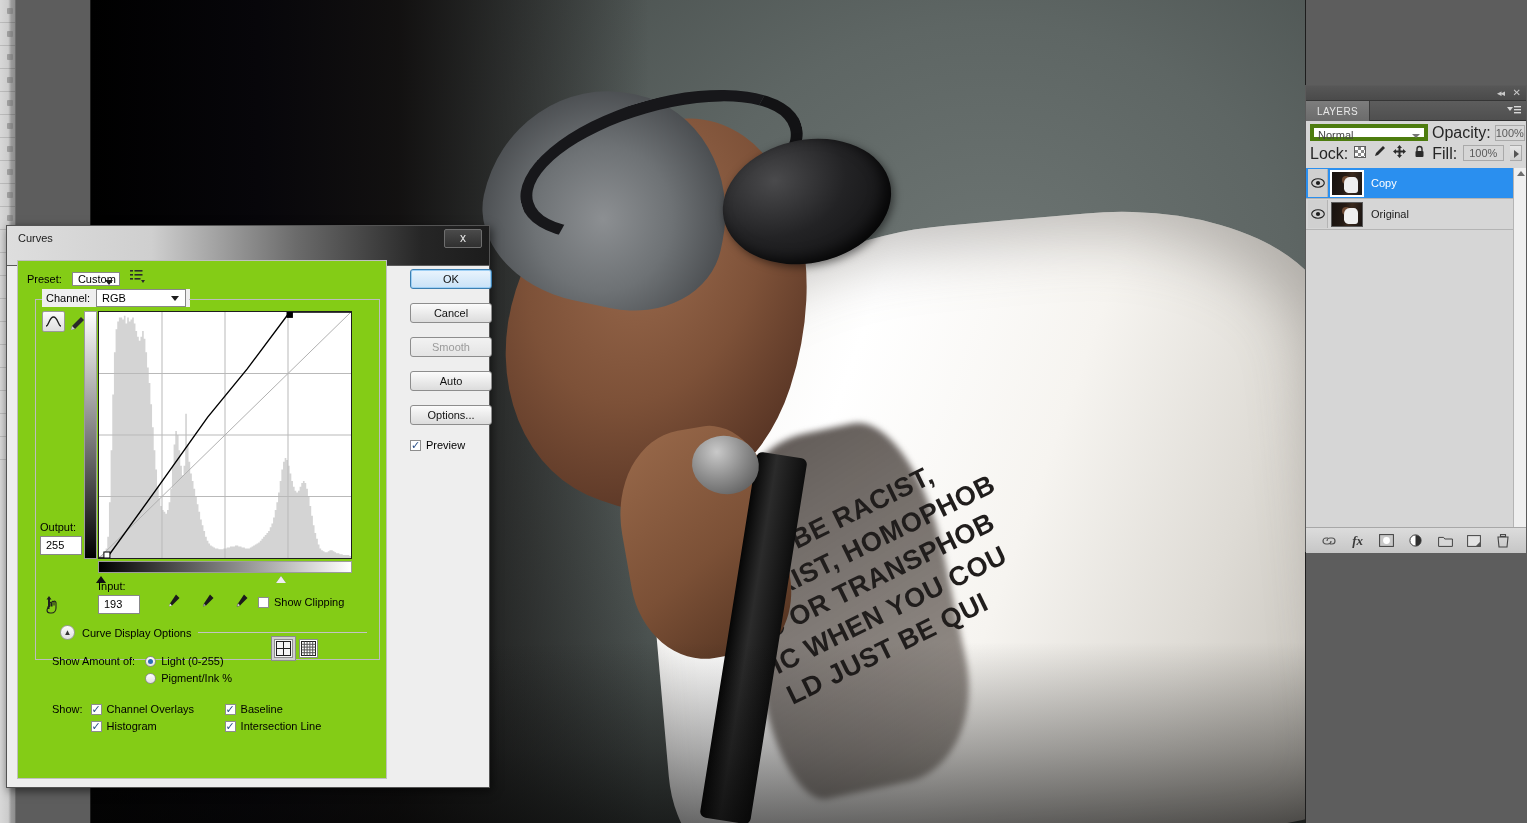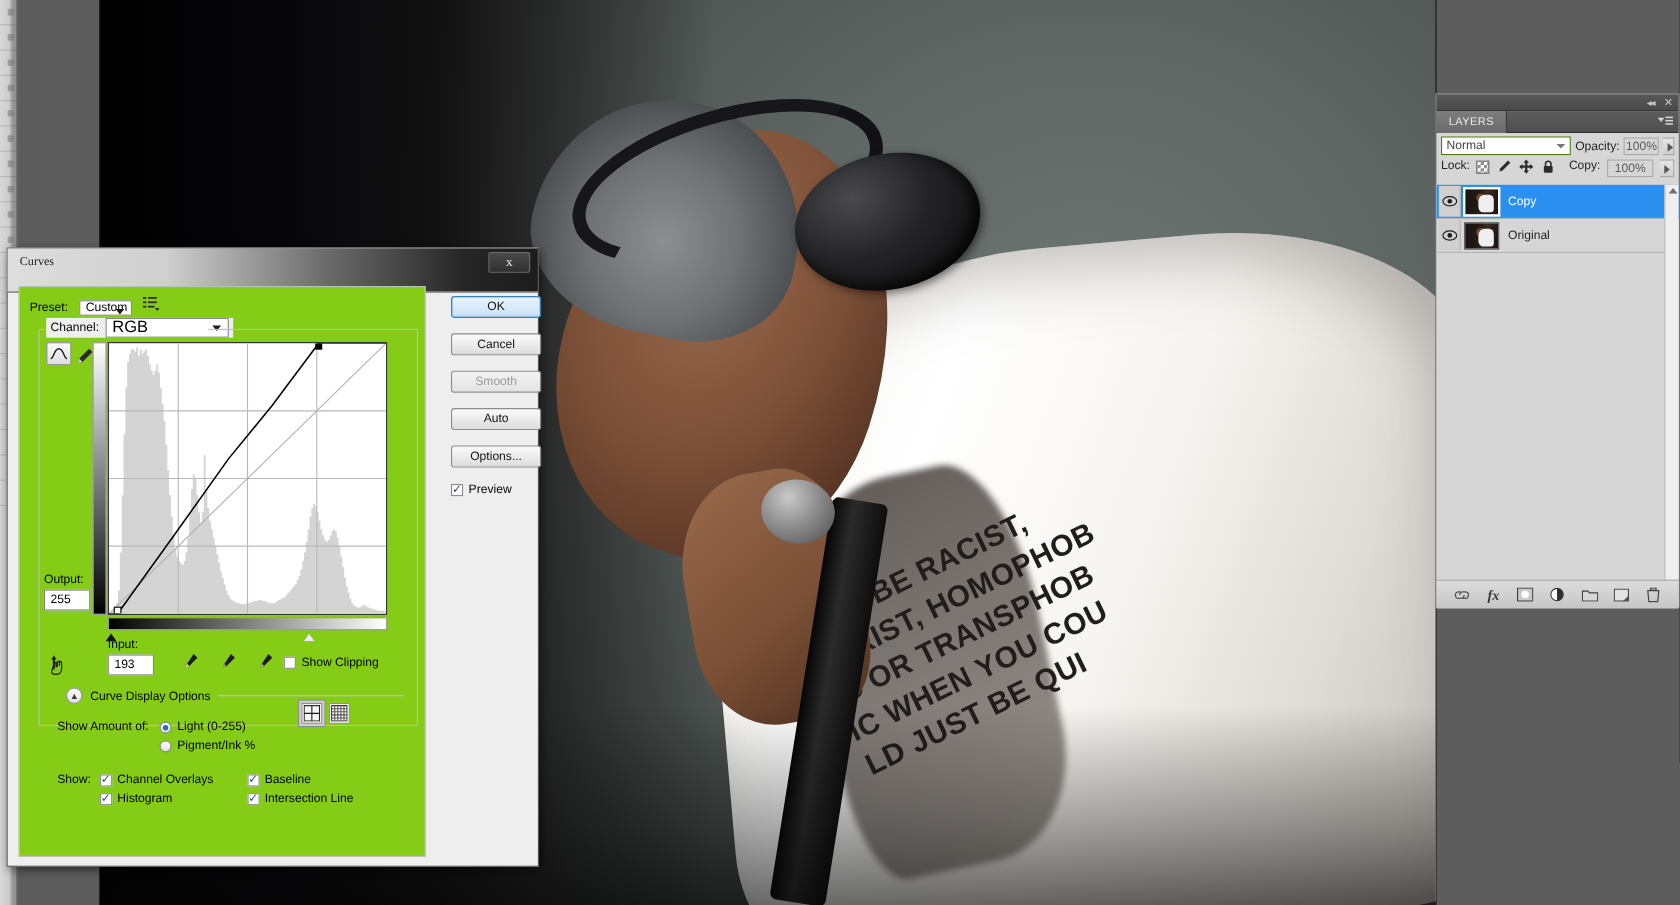--- a/index.html
+++ b/index.html
@@ -140,28 +140,28 @@
   }
   .panel-menu-icon {
     position:absolute; right:5px; top:4px; width:14px; height:12px;
   }
   .panel-body { background:#d6d6d6; height:432px; position:relative; }
 
   .blend-row {
     display:flex; align-items:center; gap:4px; padding:3px 4px 2px 4px; height:22px;
   }
   .blend-select {
-    flex:0 0 118px; height:17px; background:#fff; border:1px solid #4d7c0f;
+    flex:0 0 118px; height:17px; background:#fff; border:4px solid #4d7c0f;
     font-size:11px; padding-left:4px; line-height:15px; position:relative; color:#444;
   }
   .blend-select .arrow {
     position:absolute; right:4px; top:6px; border-left:4px solid transparent;
     border-right:4px solid transparent; border-top:4px solid #777;
   }
-  .lbl { font-size:11px; color:#262626; }
+  .lbl { font-size:16px; color:#262626; }
   .numbox {
     width:42px; height:16px; background:#d6d6d6; border:1px solid #a9a9a9;
     font-size:11px; text-align:center; line-height:14px; color:#5b5b5b;
   }
   .stepper {
     width:13px; height:16px; border:1px solid #a9a9a9; border-left:none;
     background:linear-gradient(180deg,#e6e6e6,#cfcfcf); position:relative;
   }
   .stepper::after{
     content:""; position:absolute; left:4px; top:4px;
@@ -225,21 +225,20 @@
   
   .curves-dialog {
     position:absolute; left:6px; top:225px; width:484px; height:563px;
     background:#eeeeee; border:1px solid #535353;
     box-shadow: 2px 3px 9px rgba(0,0,0,.55);
   }
   .cd-title {
     height:40px; position:relative;
     background:linear-gradient(90deg,#dedede 0%, #cfcfcf 30%, #6b6b6b 60%, #262626 86%, #1c1c1c 100%);
     border-bottom:1px solid #5a5a5a;
-    font-family:Liberation Serif, serif;
   }
   .cd-title .t { position:absolute; left:11px; top:6px; font-size:11px; color:#1b1b1b; }
   .cd-close {
     position:absolute; right:7px; top:3px; width:38px; height:19px;
     background:linear-gradient(180deg,#4a4a4a,#303030);
     border:1px solid #6e6e6e; border-radius:2px;
     color:#e9e9e9; font-size:12px; text-align:center; line-height:17px;
   }
   .cd-body { position:absolute; left:0; top:26px; right:0; bottom:0; padding:8px 10px; }
   .cd-inner {
@@ -265,22 +264,22 @@
   }
   .channel-group::before{
     content:""; position:absolute; left:0; top:0; width:8px; border-top:1px solid #bdbdbd;
   }
   .channel-group::after{
     content:""; position:absolute; right:0; top:0; width:190px; border-top:1px solid #bdbdbd;
   }
   .channel-row { position:absolute; left:6px; top:-10px; display:flex; align-items:center; background:#efefef; padding:0 4px; }
   .channel-label { font-size:11px; margin-right:6px; }
   .channel-select {
-    width:112px; height:18px; background:#fff; border:1px solid #888;
-    font-size:15px; line-height:16px; padding-left:5px; position:relative;
+    width:90px; height:18px; background:#fff; border:1px solid #888;
+    font-size:11px; line-height:16px; padding-left:5px; position:relative;
   }
   .channel-select .arrow {
     position:absolute; right:6px; top:6px;
     border-left:4px solid transparent; border-right:4px solid transparent;
     border-top:5px solid #1d1d1d;
   }
 
   .curve-tools { position:absolute; left:6px; top:12px; width:38px; }
   .tool-btn {
     width:23px; height:21px; border:1px solid #9a9a9a; border-radius:2px;
@@ -482,21 +481,21 @@
                 <path d="M6.5 0 L9 3 H7.5 V5.5 H10 V4 L13 6.5 L10 9 V7.5 H7.5 V10 H9 L6.5 13 L4 10 H5.5 V7.5 H3 V9 L0 6.5 L3 4 V5.5 H5.5 V3 H4 Z" fill="#2b2b2b"></path>
               </svg>
           </span>
           <span class="lock-ico">
             <svg width="13" height="13" viewBox="0 0 13 13">
               <path d="M4 6 V4 a2.5 2.5 0 0 1 5 0 V6" stroke="#2b2b2b" stroke-width="1.4" fill="none"></path>
               <rect x="2.5" y="6" width="8" height="6" rx="1" fill="#2b2b2b"></rect>
             </svg>
           </span>
         </span>
-        <span class="lbl" style="margin-left:auto">Copy:</span>
+        <span class="lbl" style="margin-left:auto">Fill:</span>
         <span class="numbox">100%</span>
         <span class="stepper"></span>
       </div>
 
       <div class="layer-list">
         <div class="layer-row selected">
           <span class="eye-cell">
             <svg width="14" height="10" viewBox="0 0 14 10">
               <ellipse cx="7" cy="5" rx="6.3" ry="4.2" fill="none" stroke="#1e1e1e" stroke-width="1.1"></ellipse>
               <circle cx="7" cy="5" r="2.1" fill="#1e1e1e"></circle>

